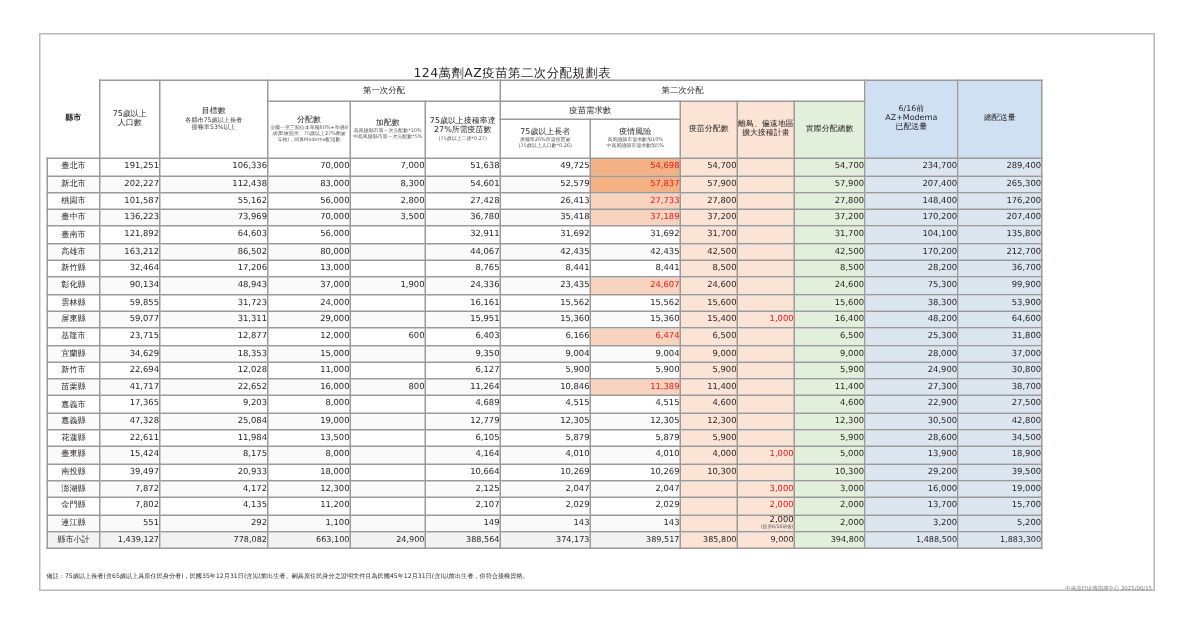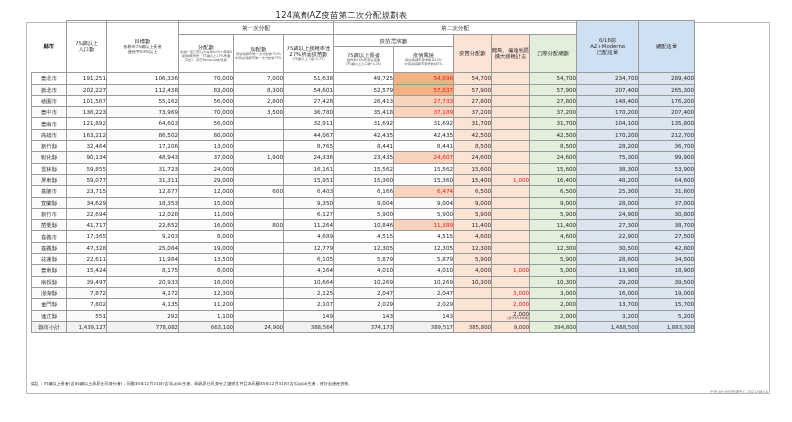--- a/index.html
+++ b/index.html
@@ -8,21 +8,21 @@
     background:#ffffff;
     font-family:"DejaVu Sans","Liberation Sans",sans-serif;
     overflow:hidden;
   }
   #sheet{
     position:absolute;left:0;top:0;width:792px;height:422px;
     background:#ffffff;
   }
   table.grid{
     position:absolute;
-    left:31px;top:11px;
+    left:31px;top:44px;
     border-collapse:collapse;
     table-layout:fixed;
     font-size:5.4px;
     color:#231f20;
   }
   table.grid td,table.grid th{
     border:0.5px solid #9a9a9a;
     padding:0;
     margin:0;
     font-weight:normal;

